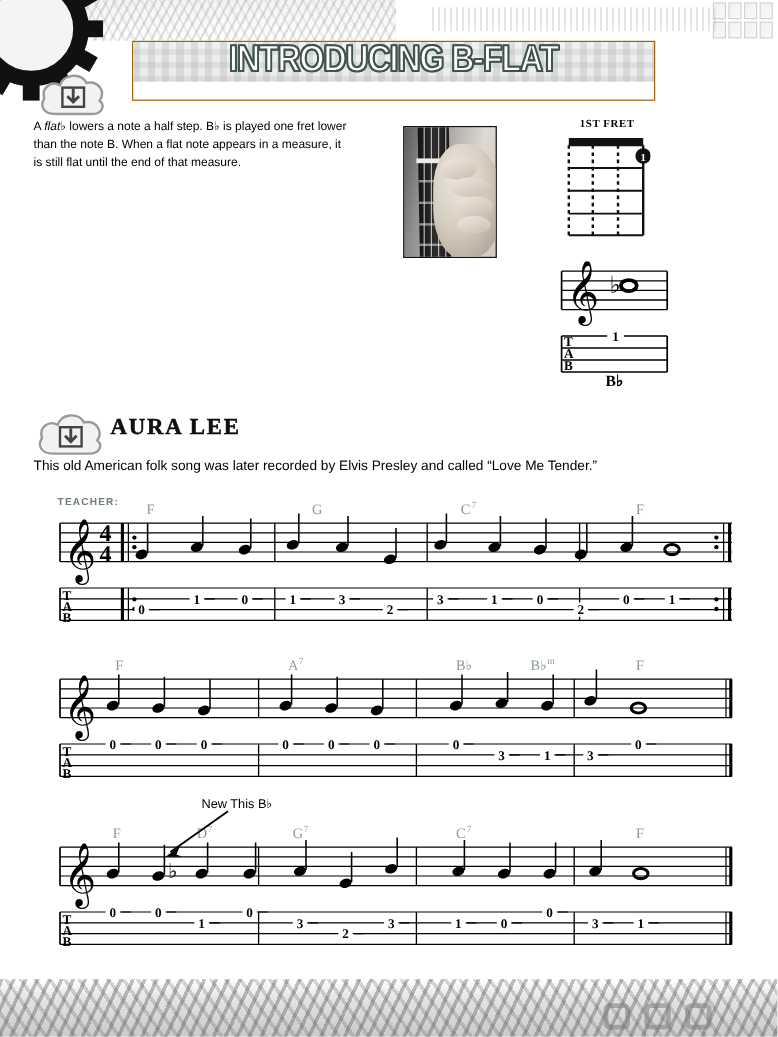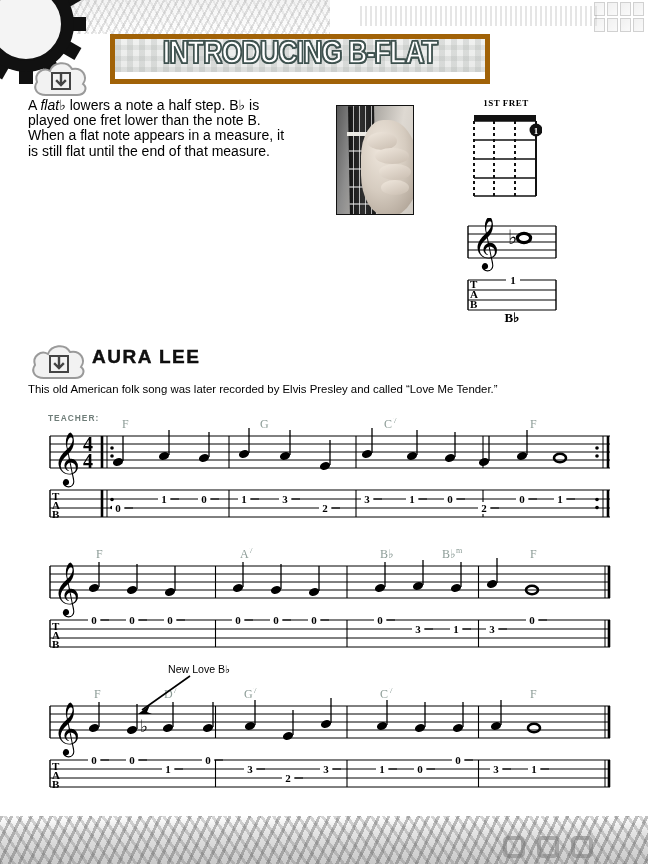--- a/index.html
+++ b/index.html
@@ -58,22 +58,22 @@
   .gear-wrap{ position:absolute; left:-34px; top:-36px; width:120px; height:120px; }
   .gear-wrap svg{ display:block; }
 
   
   .cloud{ position:absolute; width:62px; height:46px; }
   .cloud.c1{ left:30px; top:55px; }
   .cloud.c2{ left:28px; top:338px; }
 
   
   .banner{
-    position:absolute; left:110px; top:34px; width:380px; height:50px;
-    border:5px solid #a16207; background:#ffffff;
+    position:absolute; left:110px; top:34px; width:436px; height:50px;
+    border:1px solid #a16207; background:#ffffff;
   }
   .banner-top{
     position:relative; height:33px;
     background:
       repeating-linear-gradient(90deg, rgba(170,175,172,.30) 0 6px, rgba(255,255,255,0) 6px 12px),
       repeating-linear-gradient(0deg, rgba(170,175,172,.22) 0 5px, rgba(255,255,255,0) 5px 11px),
       linear-gradient(180deg,#f0f1f0,#e9eae9);
     overflow:hidden;
   }
   .banner-title{
@@ -90,21 +90,21 @@
   .banner-sub{
     height:17px; background:#5b706c; color:#ffffff;
     font-family:"Liberation Serif", serif;
     font-size:9.5px; font-weight:bold; letter-spacing:2.1px;
     display:flex; align-items:center; justify-content:center;
   }
 
   
   .intro-text{
     position:absolute; left:28px; top:98px; width:262px;
-    font-size:14px; line-height:15.2px; color:#000;
+    font-size:10px; line-height:15.2px; color:#000;
   }
   .intro-text i{ font-style:italic; }
 
   
   .photo{
     position:absolute; left:336px; top:105px; width:78px; height:110px;
     border:1.5px solid #111; overflow:hidden; background:#9a9a9a;
   }
   .photo .bg{
     position:absolute; inset:0;
@@ -134,21 +134,21 @@
     position:absolute; left:470px; top:98px; width:72px; text-align:center;
     font-family:"Liberation Serif", serif; font-weight:bold; font-size:9px; letter-spacing:.5px;
   }
 
   
   .svgwrap{ position:absolute; }
 
   
   .song-title{
     position:absolute; left:92px; top:346px;
-    font-family:Liberation Sans, sans-serif;
+    font-family:Liberation Serif, serif;
     font-weight:bold; font-size:19px; letter-spacing:1.5px;
     color:#111;
     -webkit-text-stroke:.4px #000;
   }
   .song-desc{
     position:absolute; left:28px; top:383px; width:560px;
     font-size:11.4px; color:#000;
   }
   .teacher-label{
     position:absolute; left:48px; top:413px;
@@ -293,21 +293,21 @@
 <div class="cloud c2">
   <svg width="62" height="46" viewBox="0 0 62 46">
     <path d="M16 40 C6 40 3 33 7 27 C4 18 13 12 20 16 C23 7 37 5 42 14 C53 12 58 22 53 29 C58 33 55 40 47 40 Z" fill="#f2f2f2" stroke="#9a9a9a" stroke-width="2"></path>
     <rect x="22" y="18" width="18" height="16" fill="none" stroke="#444" stroke-width="2"></rect>
     <path d="M31 20 L31 29 M27 26 L31 30 L35 26" fill="none" stroke="#444" stroke-width="2.4" stroke-linecap="square"></path>
   </svg>
 </div>
 <div class="song-title">AURA LEE</div>
 <div class="song-desc">This old American folk song was later recorded by Elvis Presley and called “Love Me Tender.”</div>
 <div class="teacher-label">TEACHER:</div>
-<div class="newnote-label">New Love B♭</div>
+<div class="newnote-label">New This B♭</div>
 
 <div class="svgwrap" style="left:22px; top:418px;">
   <svg id="sys1" width="600" height="108" viewBox="0 0 600 108">
       <line x1="28" y1="18" x2="588" y2="18" stroke="#000" stroke-width="1"></line>
       <line x1="28" y1="26" x2="588" y2="26" stroke="#000" stroke-width="1"></line>
       <line x1="28" y1="34" x2="588" y2="34" stroke="#000" stroke-width="1"></line>
       <line x1="28" y1="42" x2="588" y2="42" stroke="#000" stroke-width="1"></line>
       <line x1="28" y1="50" x2="588" y2="50" stroke="#000" stroke-width="1"></line>
       <line x1="28" y1="72" x2="588" y2="72" stroke="#000" stroke-width="1"></line>
       <line x1="28" y1="81" x2="588" y2="81" stroke="#000" stroke-width="1"></line>

